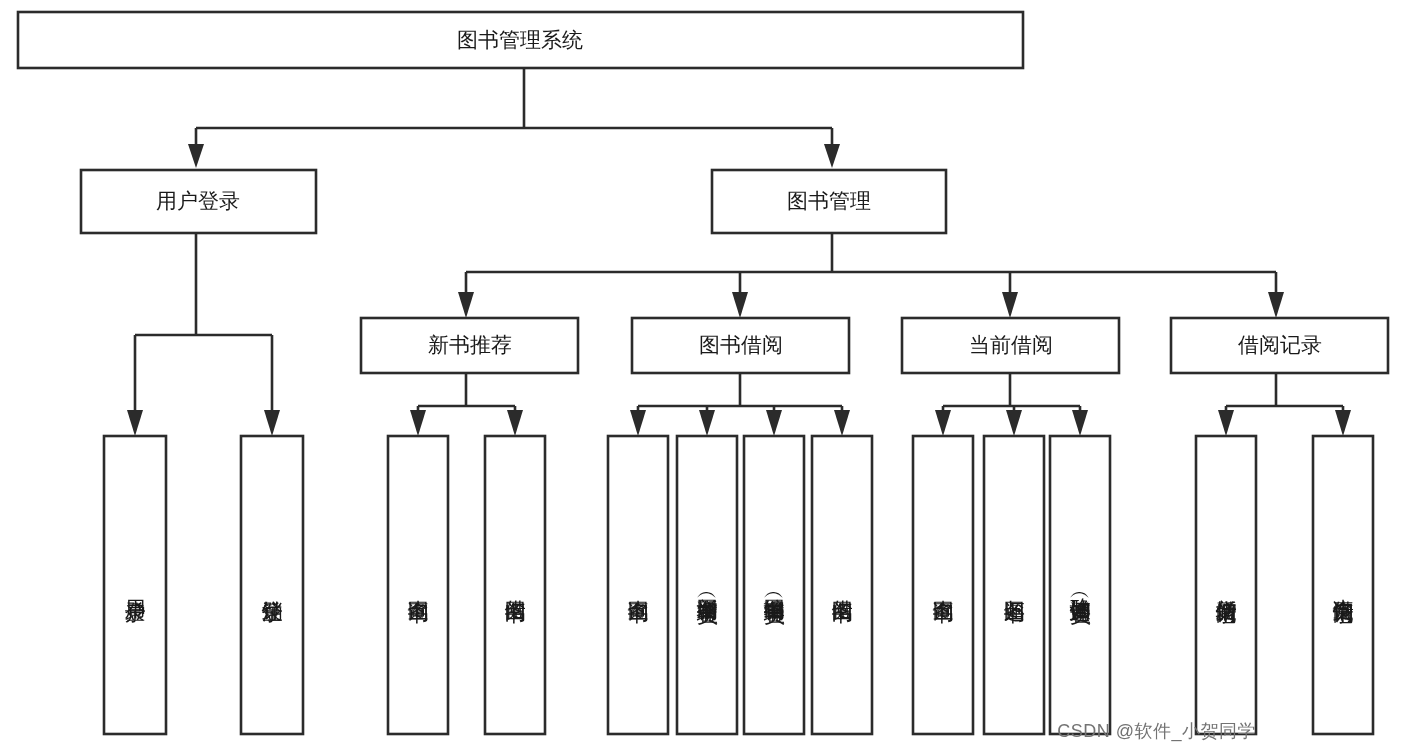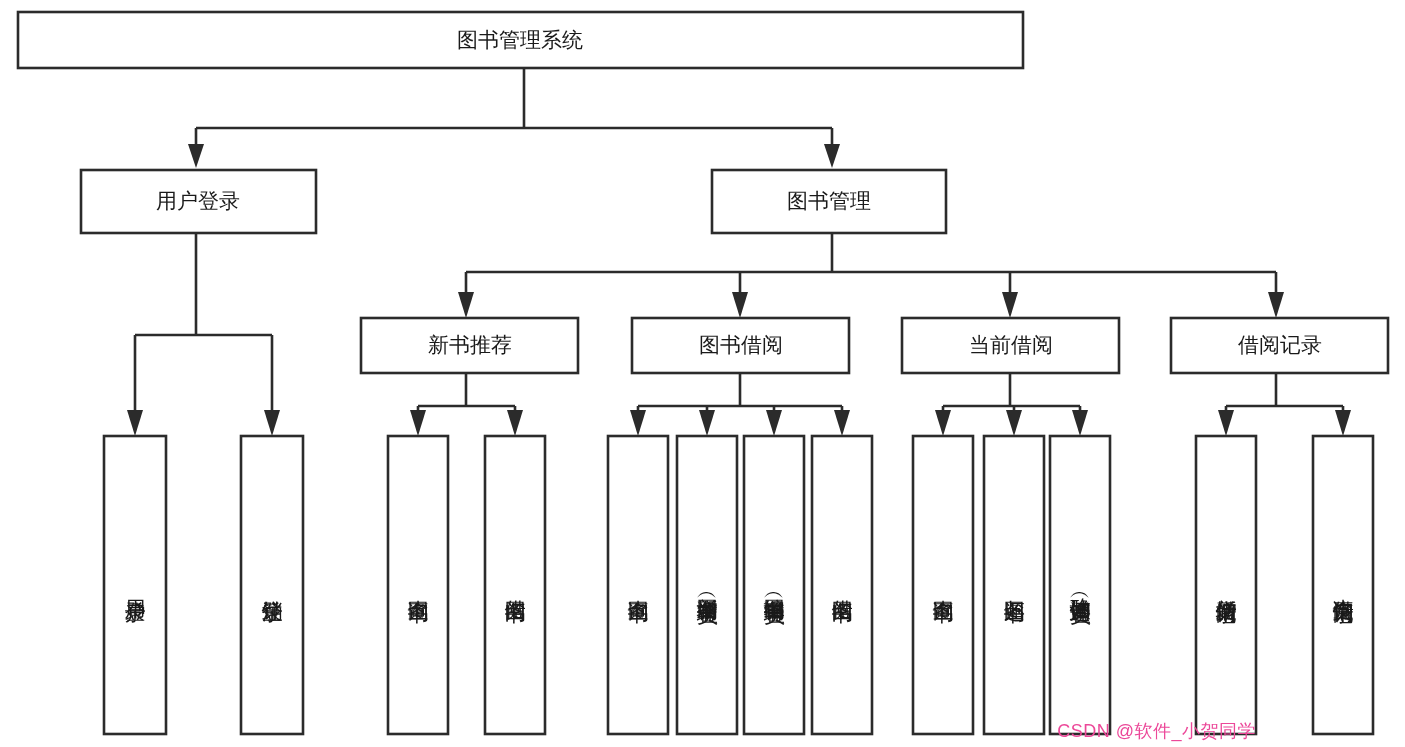--- a/index.html
+++ b/index.html
@@ -68,21 +68,21 @@
     display: flex;
     align-items: center;
     justify-content: center;
   }
   .watermark {
     position: absolute;
     right: 8px;
     bottom: 4px;
     font-family: "Liberation Sans", "DejaVu Sans", sans-serif;
     font-size: 18px;
-    color: #ec4899;
+    color: #737373;
     white-space: nowrap;
     letter-spacing: 0.5px;
   }
 </style>
 </head>
 <body>
 
 <div id="diagram-root">
 
   <svg class="diagram-canvas" viewBox="0 0 1405 747">

